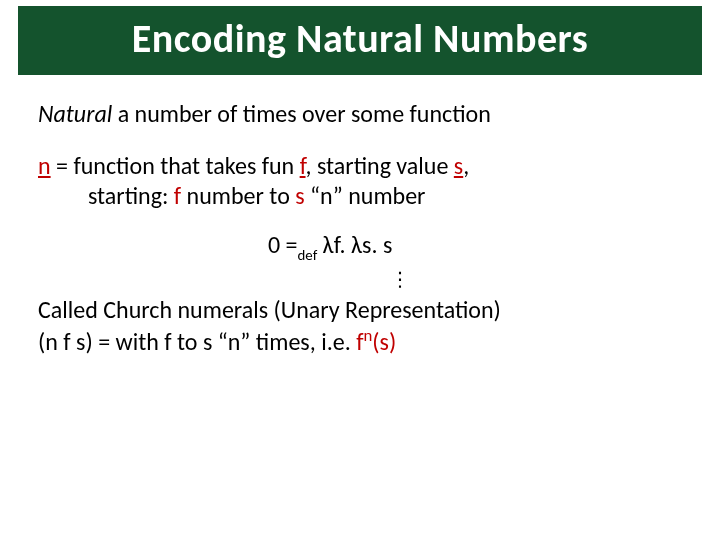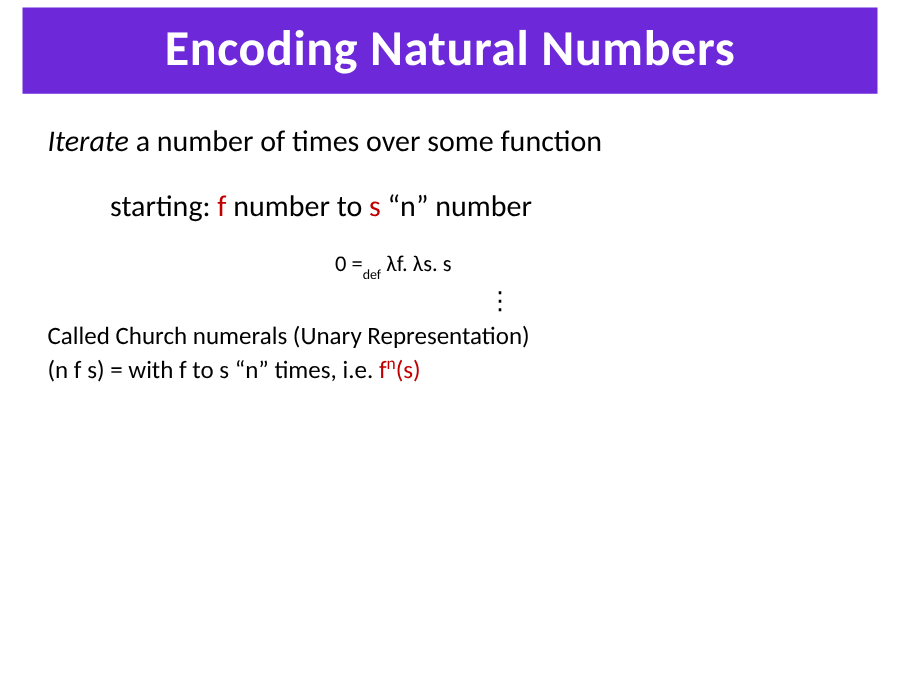--- a/index.html
+++ b/index.html
@@ -12,21 +12,21 @@
     color: #000;
     overflow: hidden;
   }
   .slide {
     width: 720px;
     height: 540px;
     position: relative;
     box-sizing: border-box;
   }
   .title-bar {
-    background: #6d28d9;
+    background: #14532d;
     color: #fff;
     font-weight: 700;
     font-size: 40px;
     text-align: center;
     padding: 8px 0 12px 0;
     margin: 6px 18px 0 18px;
     letter-spacing: 0.5px;
   }
   .body {
     padding: 22px 38px 0 38px;
@@ -44,54 +44,57 @@
     margin-top: 22px;
   }
   .u { text-decoration: underline; }
   .red { color: #c00000; }
   .indent {
     padding-left: 50px;
   }
   .defs {
     margin: 18px 0 8px 0;
     padding-left: 230px;
-    font-size: 18px;
+    font-size: 24px;
     line-height: 1.35;
   }
   .sub { font-size: 0.62em; vertical-align: sub; position: relative; top: 0.1em; }
   .sup { font-size: 0.7em; vertical-align: super; }
   .vdots {
     text-align: left;
     padding-left: 390px;
     line-height: 0.9;
     font-size: 20px;
     letter-spacing: 0;
     margin-top: -2px;
     margin-bottom: 6px;
   }
   .footer {
-    font-size: 20px;
+    font-size: 24px;
     line-height: 1.3;
     padding: 0 38px;
   }
 </style>
 </head>
 <body>
 
 <div class="slide">
 
   <div class="title-bar">Encoding Natural Numbers</div>
 
   <div class="body">
 
     <div class="a-line">
-      <span class="italic">Iterate</span><span> a number of times over some function</span>
+      <span class="italic">Natural</span><span> a number of times over some function</span>
     </div>
 
     <div class="block2">
+      <div>
+        <span class="u red">n</span><span> =  function that takes fun </span><span class="u red">f</span><span>, starting value </span><span class="u red">s</span><span>,</span>
+      </div>
       <div class="indent">
         <span>starting: </span><span class="red">f</span><span>  number to </span><span class="red">s</span><span> “n” number</span>
       </div>
     </div>
 
     <div class="defs">
       <div>
         <span>0 =</span><span class="sub">def</span><span> λf. λs. s</span>
       </div>
     </div>

